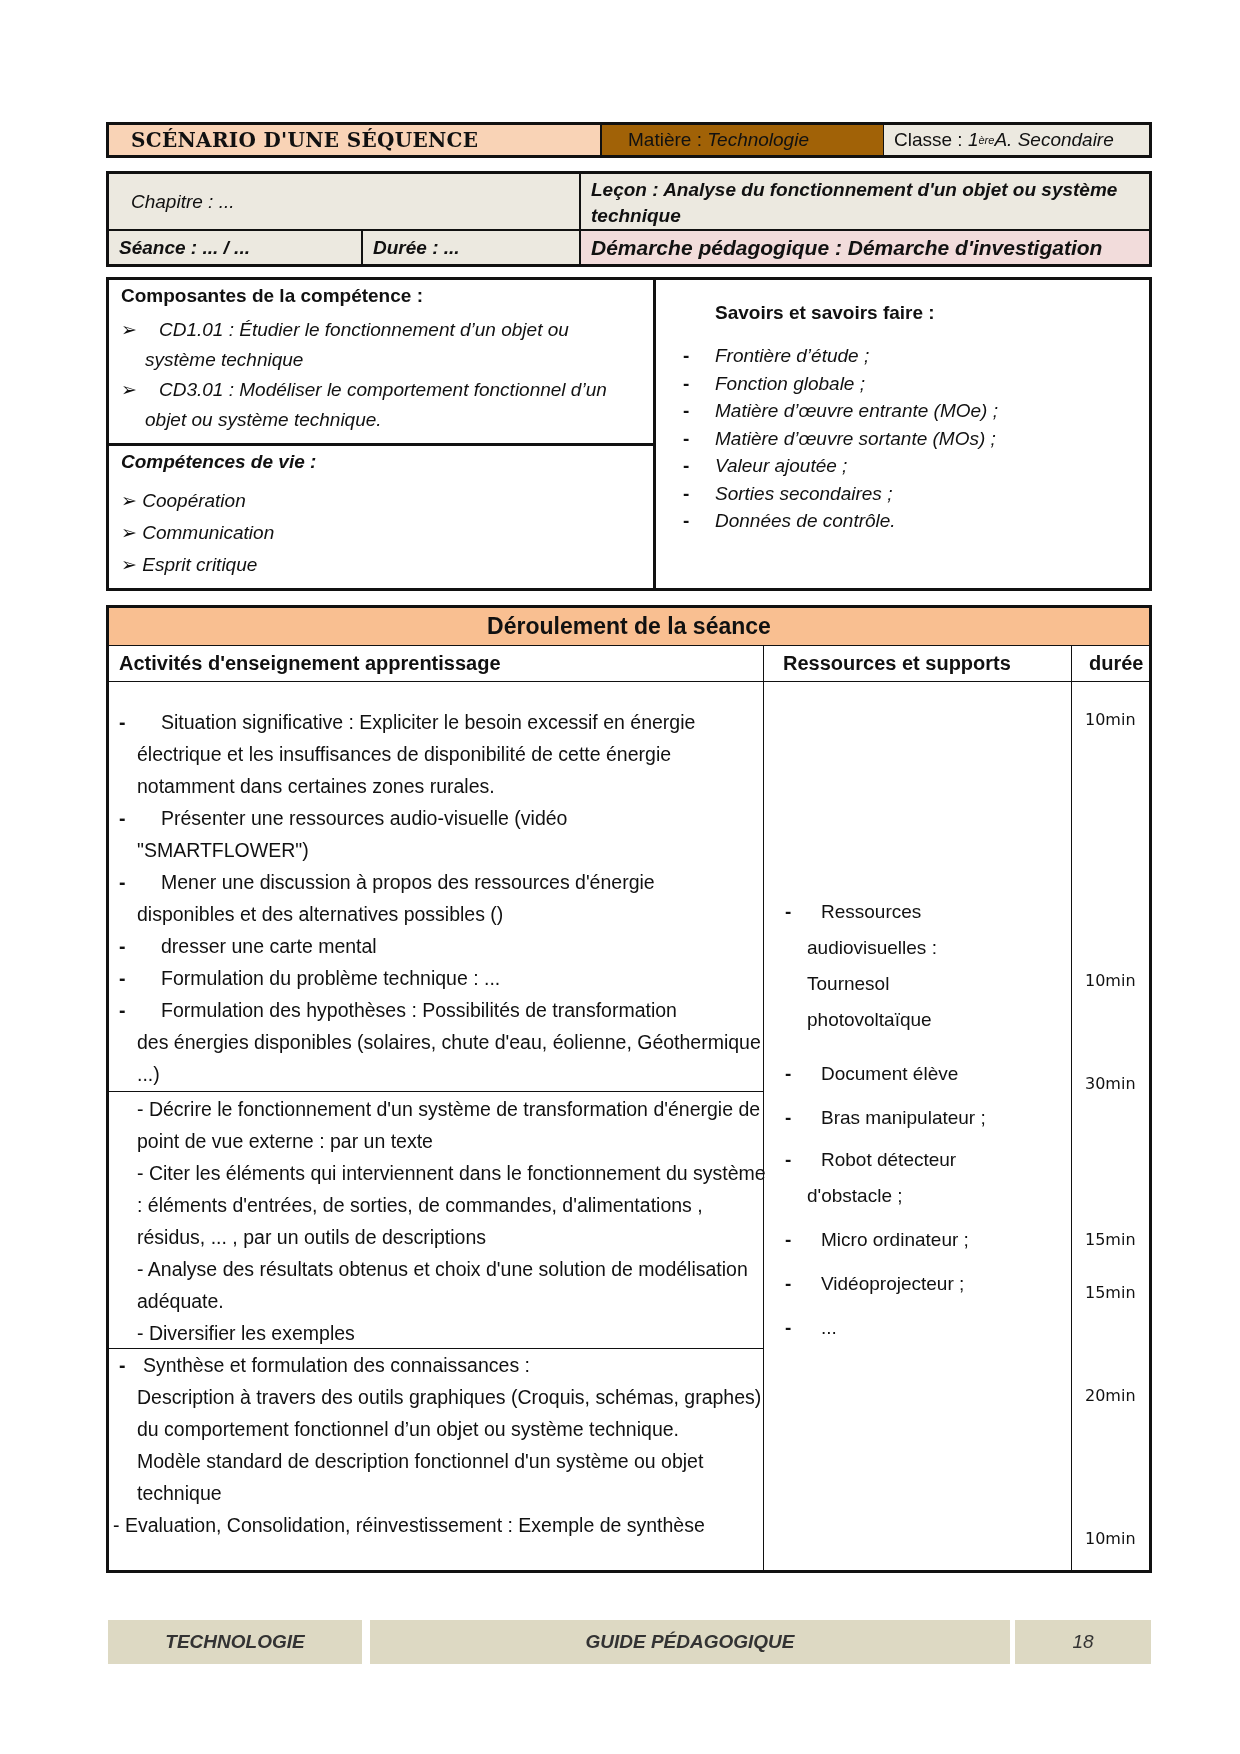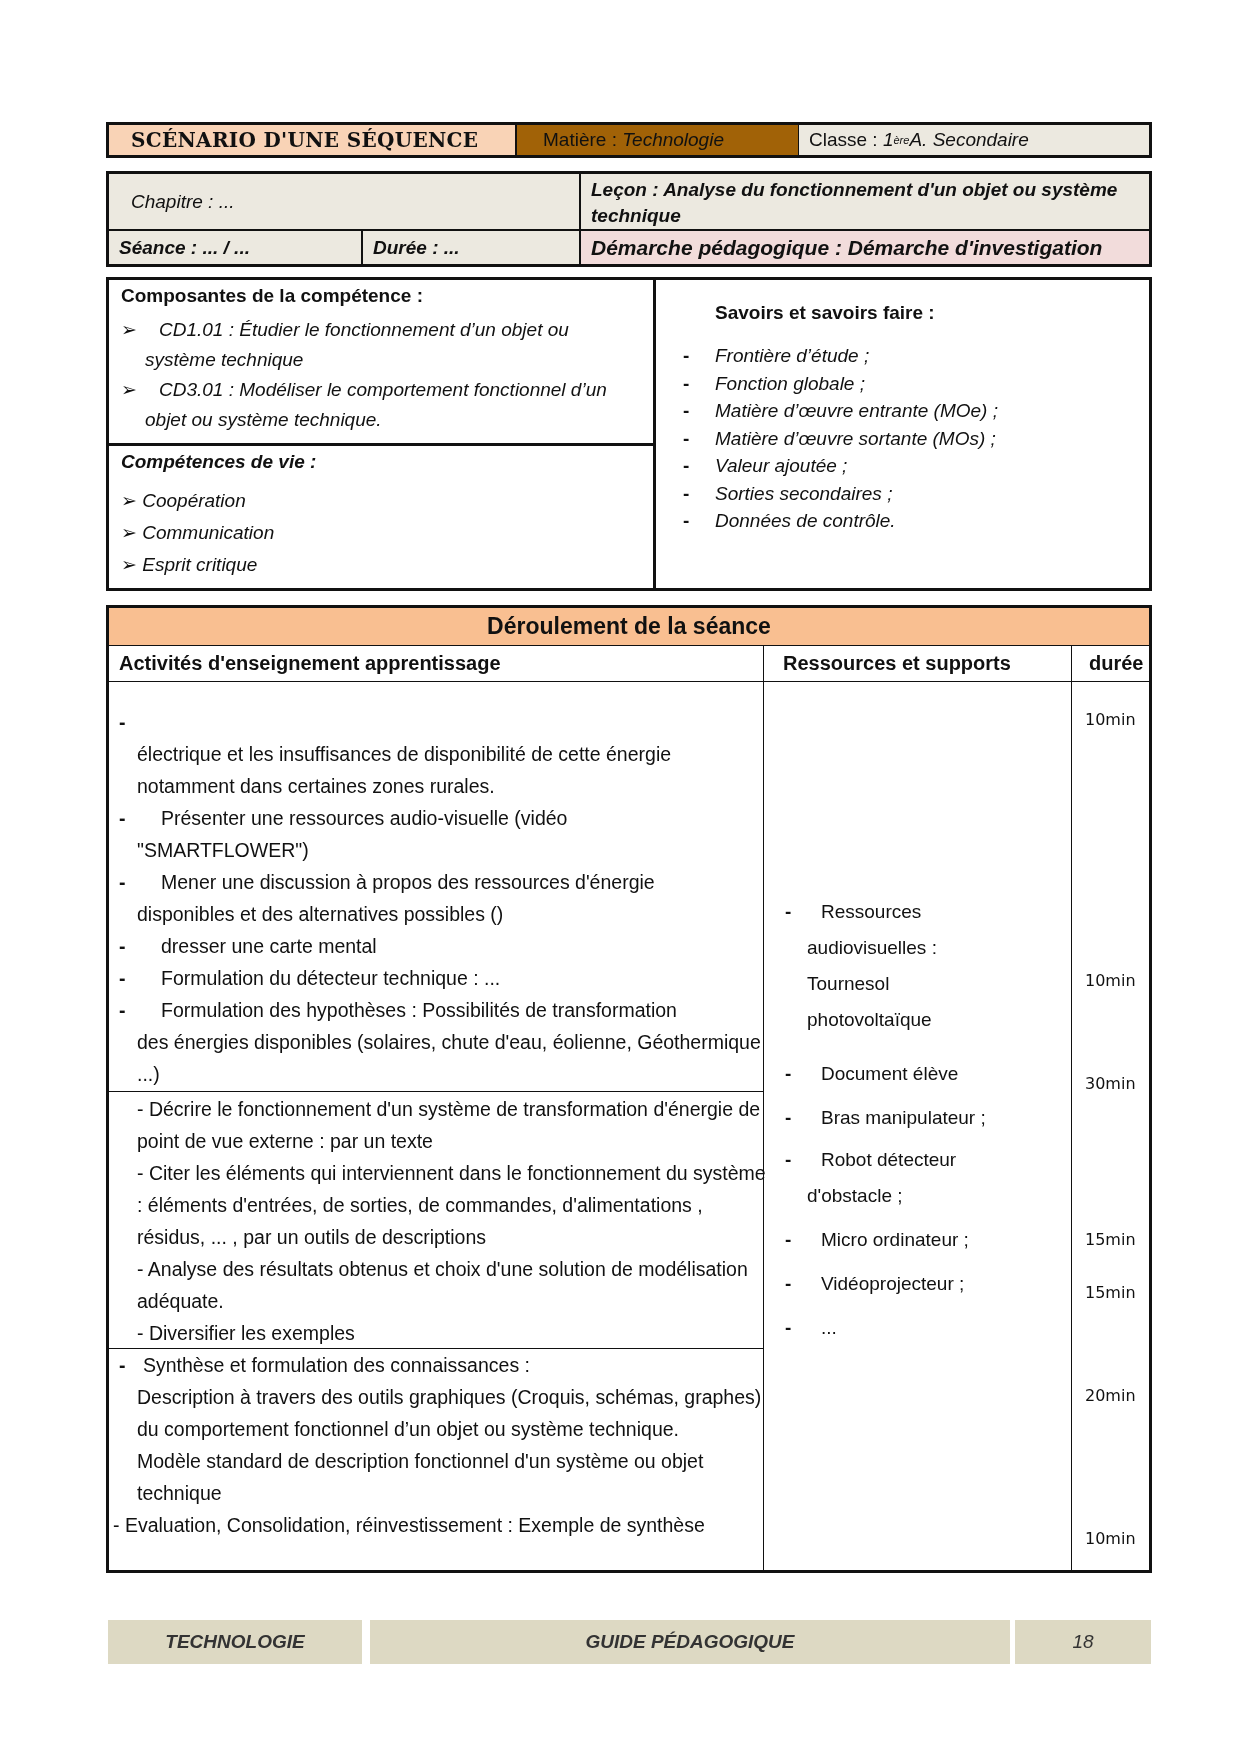--- a/index.html
+++ b/index.html
@@ -2,21 +2,21 @@
 <html><head>
   <meta charset="utf-8">
   <style>
     * { box-sizing: border-box; margin: 0; padding: 0; }
     html, body { width: 1240px; height: 1754px; background: #ffffff; }
     body { position: relative; font-family: "Liberation Sans", sans-serif; color: #111; }
     .abs { position: absolute; }
 
     
     .hdr1 { left: 106px; top: 122px; width: 1046px; height: 36px; border: 3px solid #111; display: flex; }
-    .hdr1 .c1 { width: 408px; background: #f9d3b6; border-right: 2px solid #111; display: flex; align-items: center; padding-left: 22px;
+    .hdr1 .c1 { width: 493px; background: #f9d3b6; border-right: 2px solid #111; display: flex; align-items: center; padding-left: 22px;
       font-family: "DejaVu Serif", serif; font-weight: bold; font-size: 20px; letter-spacing: 0.3px; }
     .hdr1 .c2 { width: 282px; background: #a16207; border-right: 1px solid #111; display: flex; align-items: center; padding-left: 26px; font-size: 19px; }
     .hdr1 .c3 { flex: 1; background: #ece9e0; display: flex; align-items: center; padding-left: 10px; font-size: 19px; }
     .it { font-style: italic; }
     sup { font-size: 11px; }
 
     
     .hdr2 { left: 106px; top: 171px; width: 1046px; height: 96px; border: 3px solid #111; background: #ece9e0; }
     .hdr2 .chap { position: absolute; left: 0; top: 0; width: 472px; height: 57px; border-right: 2px solid #111; border-bottom: 2px solid #111; display: flex; align-items: center; padding-left: 22px; font-style: italic; font-size: 19px; }
     .hdr2 .lecon { position: absolute; left: 472px; top: 0; right: 0; height: 57px; border-bottom: 2px solid #111; padding: 3px 10px; font-style: italic; font-size: 19px; line-height: 26px; font-weight: bold; }
@@ -152,39 +152,40 @@
 
   <div class="vline" style="left:654px; top:38px; bottom:0;"></div>
   <div class="vline" style="left:962px; top:38px; bottom:0;"></div>
 
   <div class="hline" style="left:0; width:654px; top:483px;"></div>
   <div class="hline" style="left:0; width:654px; top:740px;"></div>
 
   <div class="act" style="top:98px;">
     <div class="row">
         <span class="d">-</span>
+        <span>Situation significative :  Expliciter le besoin excessif en énergie</span>
       </div>
     <div class="cont">électrique et les insuffisances de disponibilité de cette énergie notamment dans certaines zones rurales.</div>
     <div class="row">
         <span class="d">-</span>
         <span>Présenter une ressources audio-visuelle (vidéo</span>
       </div>
     <div class="cont">"SMARTFLOWER")</div>
     <div class="row">
         <span class="d">-</span>
         <span>Mener une discussion à propos des ressources d'énergie</span>
       </div>
     <div class="cont">disponibles et des alternatives possibles ()</div>
     <div class="row">
         <span class="d">-</span>
         <span>dresser une carte mental</span>
       </div>
     <div class="row">
         <span class="d">-</span>
-        <span>Formulation du détecteur technique : ...</span>
+        <span>Formulation du problème technique : ...</span>
       </div>
     <div class="row">
         <span class="d">-</span>
         <span>Formulation des hypothèses : Possibilités de transformation</span>
       </div>
     <div class="cont">des énergies disponibles (solaires, chute d'eau, éolienne, Géothermique ...)</div>
   </div>
 
   <div class="act" style="top:485px;">
     <div class="plain">- Décrire le fonctionnement d'un  système de  transformation d'énergie de point de vue externe : par un texte</div>

